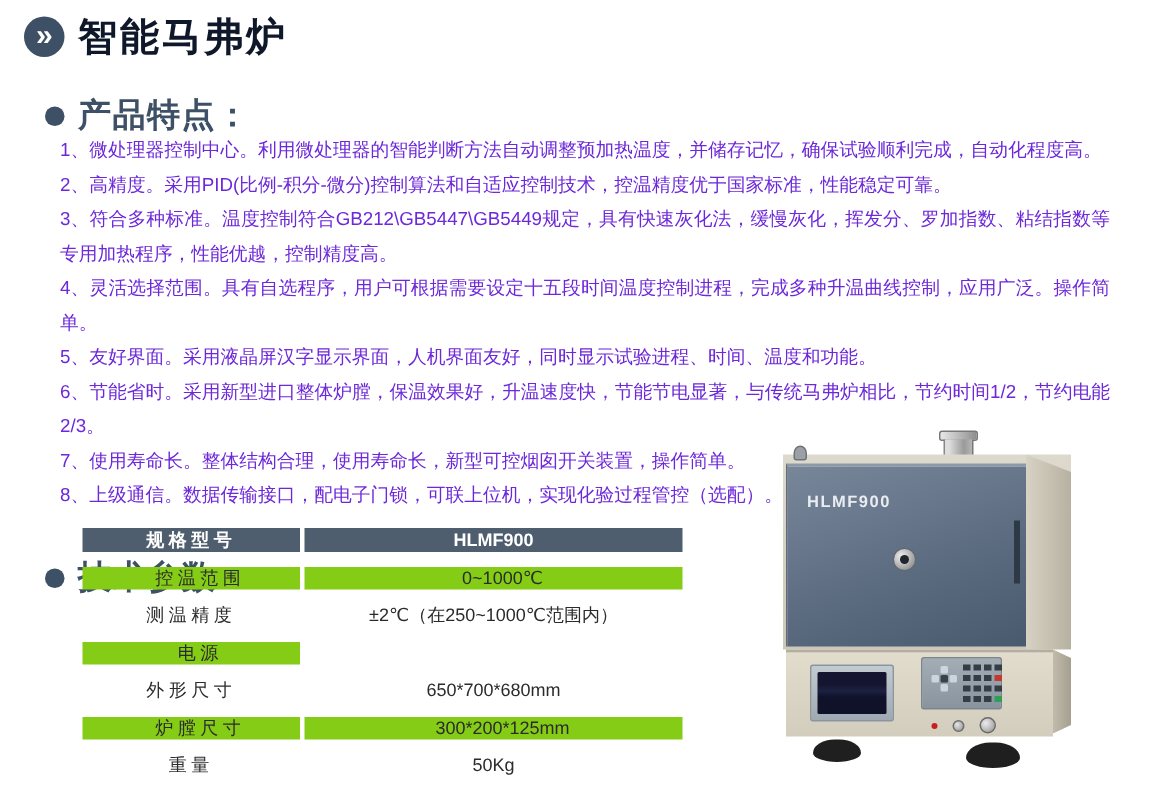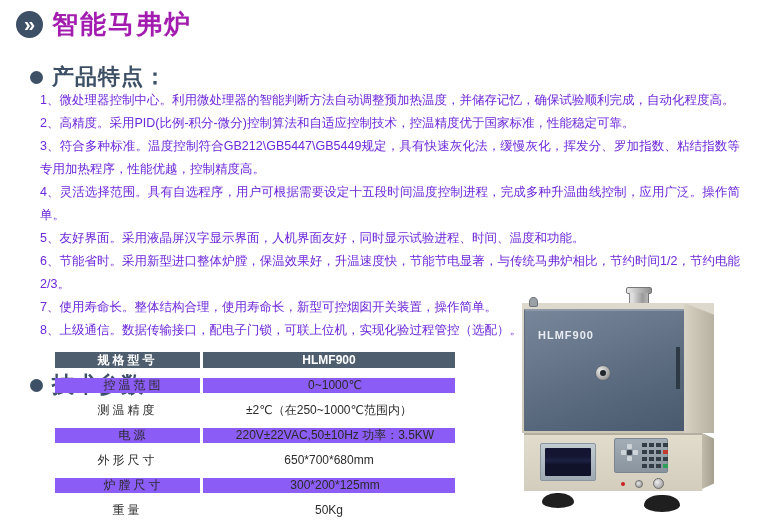--- a/index.html
+++ b/index.html
@@ -10,21 +10,21 @@
   }
   .page { position:absolute; inset:0; background:#fff; }
 
   
   .page-header { position:absolute; left:16px; top:7px; display:flex; align-items:center; gap:9px; }
   .chevron-badge {
     width:27px; height:27px; border-radius:50%; background:#3d5065;
     color:#fff; display:flex; align-items:center; justify-content:center;
     font-size:20px; font-weight:bold; line-height:1; padding-bottom:2px;
   }
-  .page-title { font-size:26px; font-weight:bold; color:#a21caf; letter-spacing:2px; }
+  .page-title { font-size:26px; font-weight:bold; color:#0f172a; letter-spacing:2px; }
 
   
   .section-heading { position:absolute; display:flex; align-items:center; gap:9px; }
   .section-heading.features-pos { left:30px; top:62px; }
   .section-heading.specs-pos    { left:30px; top:322px;margin-top:48px; }
   .bullet-dot { width:13px; height:13px; border-radius:50%; background:#3d5065; flex:0 0 auto; }
   .section-heading h2 { font-size:22px; font-weight:bold; color:#3d5065; letter-spacing:1px; }
 
   
   .feature-list {
@@ -38,21 +38,21 @@
   
   .spec-table { position:absolute; left:55px; top:352px; width:400px; }
   .spec-row { display:flex; gap:3px; margin-bottom:10px; }
   .spec-cell {
     height:15px; display:flex; align-items:center; justify-content:center;
     font-size:12px; line-height:15px; white-space:nowrap;
   }
   .spec-cell.label { width:145px; letter-spacing:3px; }
   .spec-cell.value { flex:1; }
   .spec-row.head .spec-cell { background:#4e5e6e; color:#ffffff; font-weight:bold; height:16px; }
-  .spec-row.gray .spec-cell { background:#8b5cf6;padding-left:12px; }
+  .spec-row.gray .spec-cell { background:#84cc16;padding-left:12px; }
   .spec-row.white .spec-cell { background:#ffffff;text-align:right; }
 
   
   .furnace { position:absolute; left:522px; top:287px; width:192px; height:232px; }
   .fz { position:absolute; }
 
   .chimney-cap  { left:104px; top:0;   width:26px; height:7px; background:linear-gradient(90deg,#e8e8e8,#8e8e8e); border-radius:2px; border:1px solid #777; }
   .chimney-body { left:107px; top:6px; width:20px; height:15px; background:linear-gradient(90deg,#dedede 15%,#9a9a9a 70%,#b5b5b5); border-left:1px solid #888; border-right:1px solid #777; }
 
   .body-top { left:0; top:16px; width:192px; height:130px; background:linear-gradient(180deg,#ded9cd,#cdc7b8); }
@@ -135,21 +135,20 @@
     <div class="spec-row gray">
       <div class="spec-cell label">控温范围</div>
       <div class="spec-cell value">0~1000℃</div>
     </div>
     <div class="spec-row white">
       <div class="spec-cell label">测温精度</div>
       <div class="spec-cell value">±2℃（在250~1000℃范围内）</div>
     </div>
     <div class="spec-row gray">
       <div class="spec-cell label">电源</div>
-      <div class="spec-cell value">220V±22VAC,50±10Hz 功率：3.5KW</div>
     </div>
     <div class="spec-row white">
       <div class="spec-cell label">外形尺寸</div>
       <div class="spec-cell value">650*700*680mm</div>
     </div>
     <div class="spec-row gray">
       <div class="spec-cell label">炉膛尺寸</div>
       <div class="spec-cell value">300*200*125mm</div>
     </div>
     <div class="spec-row white">

